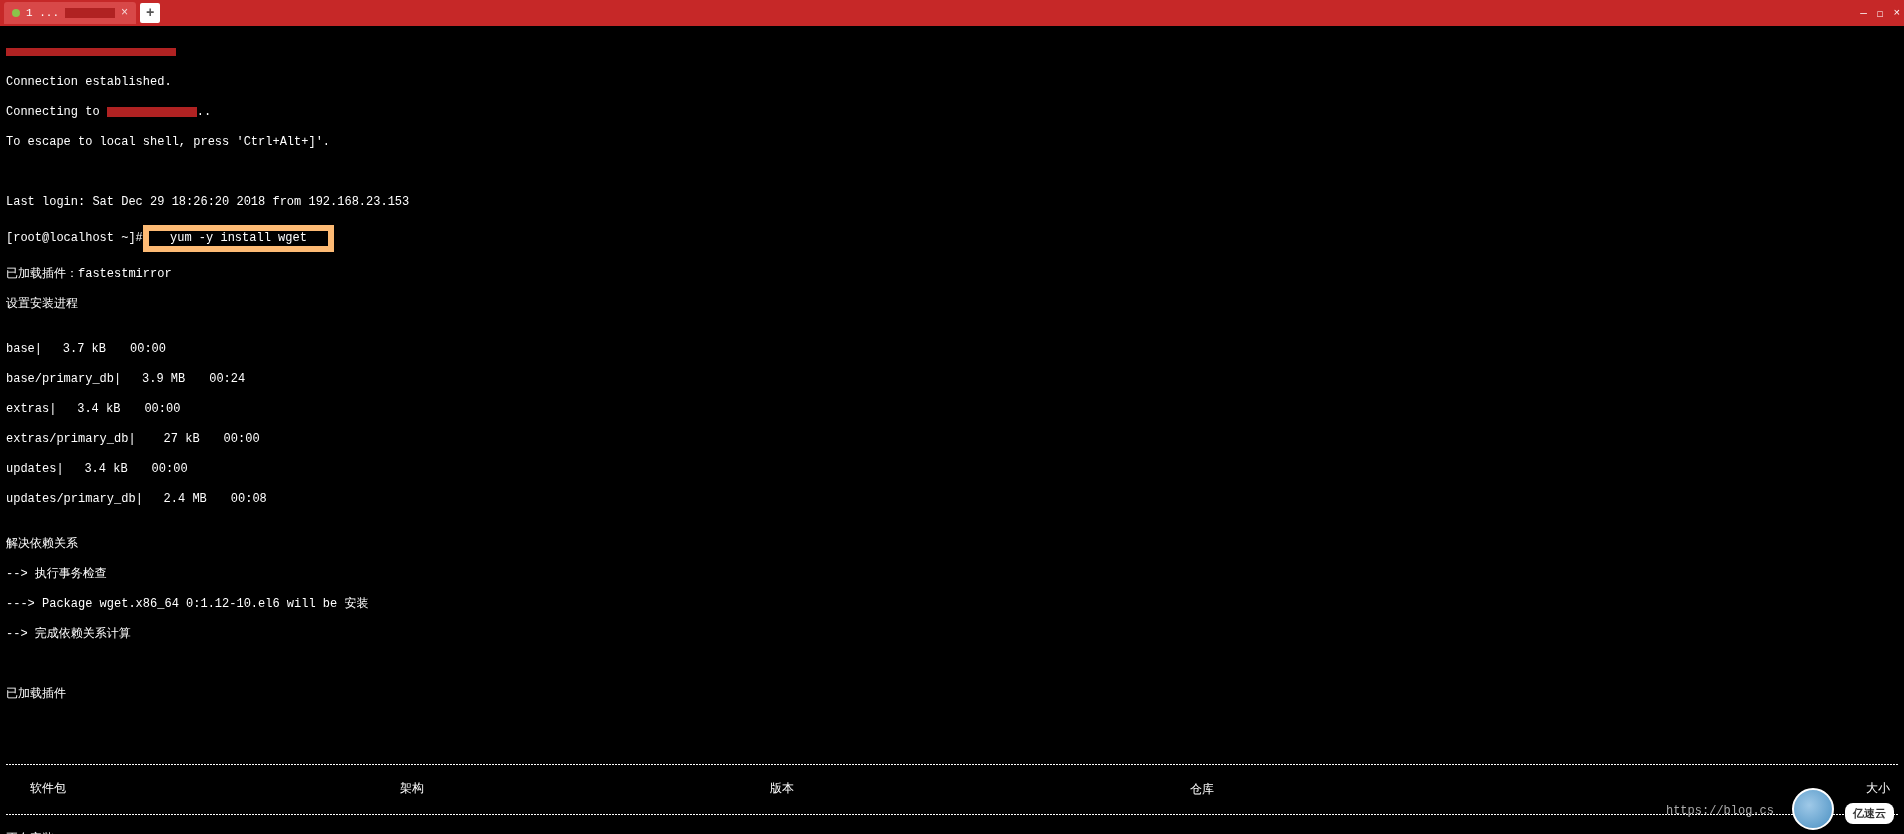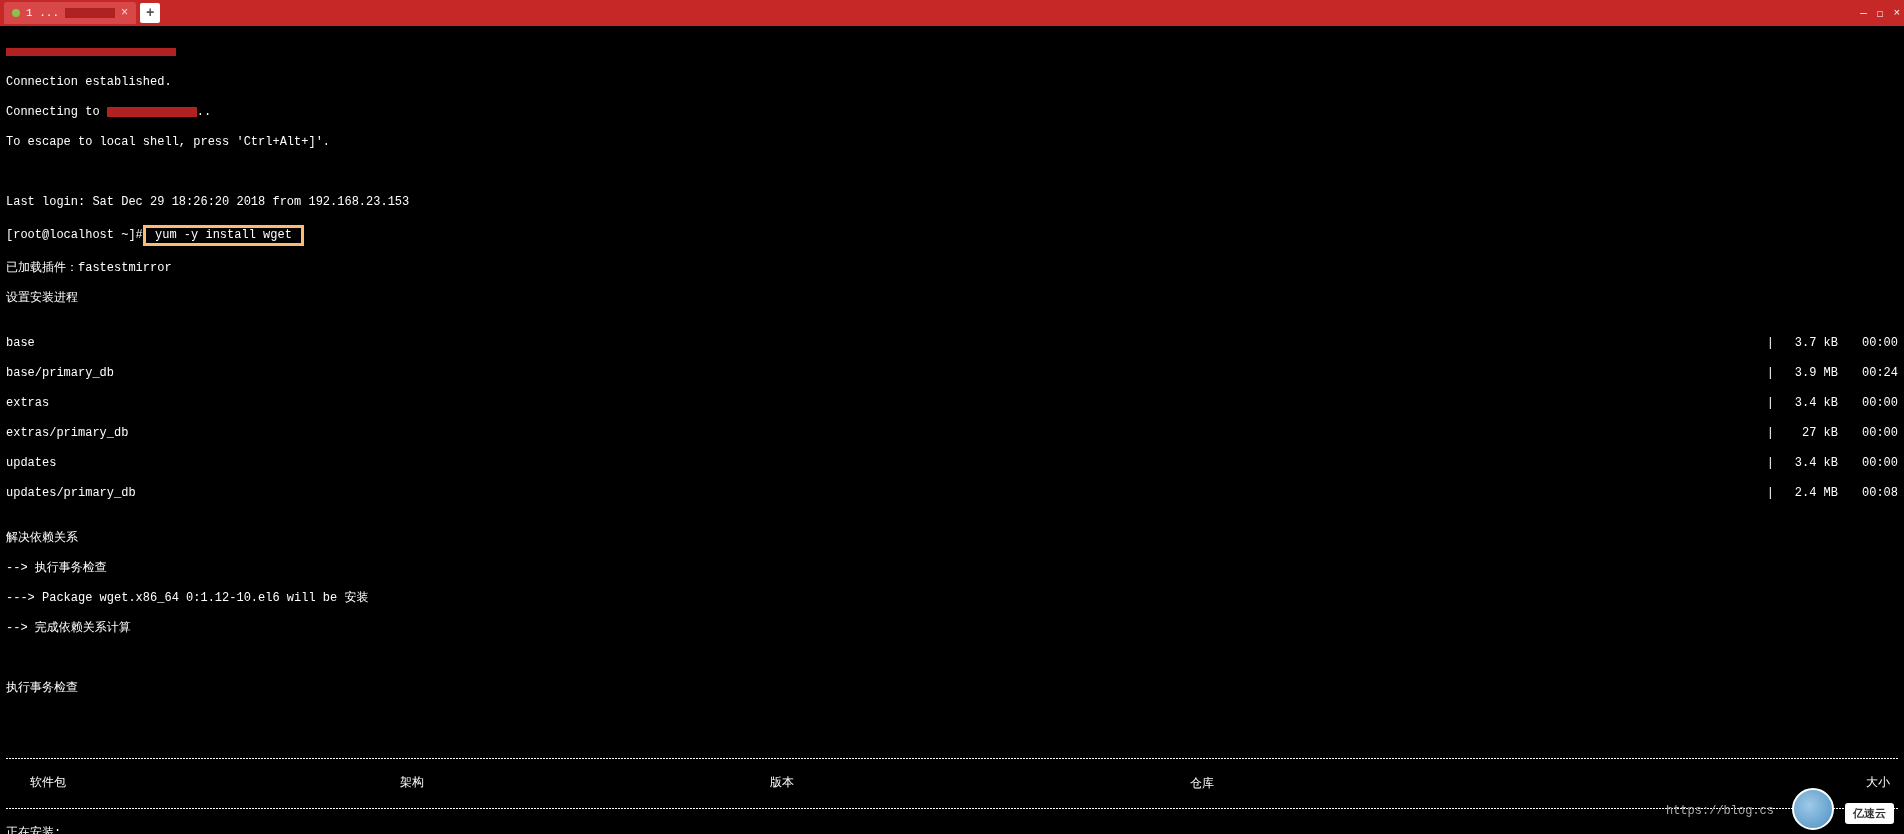--- a/index.html
+++ b/index.html
@@ -55,22 +55,22 @@
   font-size: 11px;
 }
 .terminal {
   padding: 4px 6px;
   line-height: 1.25;
   white-space: pre;
   position: relative;
 }
 .line { white-space: pre; }
 .highlight-cmd {
-  border: 3px solid #fdba74;
-  padding: 0 2px;
+  border: 6px solid #fdba74;
+  padding: 0 14px;
   display: inline-block;
 }
 .redact {
   background: #b02222;
   display: inline-block;
   height: 10px;
   vertical-align: middle;
 }
 .hr-line-solid {
   height: 1px;
@@ -80,41 +80,41 @@
 .row { display: flex; margin-left: 24px; }
 .col1 { width: 370px; }
 .col2 { width: 370px; }
 .col3 { width: 420px; }
 .col4 { width: 360px; font-family: Liberation Serif, serif; }
 .col5 { flex: 1; text-align: right; padding-right: 8px; }
 .right-stats { display: flex; }
 .right-stats .sep { margin-right: 4px; }
 .right-stats .size { width: 60px; text-align: right; }
 .right-stats .time { width: 60px; text-align: right; }
-.flex-between { display: flex; justify-content: space-between; }
+.flex-between { display: flex; }
 .avatar {
   position: absolute;
   right: 70px;
   bottom: 4px;
   width: 42px;
   height: 42px;
   border-radius: 50%;
   background: radial-gradient(circle at 40% 40%, #9fc9e8, #4a90c2);
   border: 2px solid #fff;
 }
 .yisu-logo {
   position: absolute;
   right: 10px;
   bottom: 10px;
   background: #fff;
   color: #333;
   font-size: 11px;
   font-weight: bold;
   padding: 3px 8px;
-  border-radius: 3px;
+  border-radius: 8px;
 }
 .blog-url {
   position: absolute;
   right: 130px;
   bottom: 16px;
   color: #aaa;
   font-size: 12px;
 }
 </style>
 </head>
@@ -169,21 +169,21 @@
 <div class="flex-between">
   <span>updates/primary_db</span>
   <span class="right-stats"><span class="sep">|</span><span class="size">2.4 MB</span><span class="time">00:08</span></span>
 </div>
 
 <div class="line">解决依赖关系</div>
 <div class="line">--&gt; 执行事务检查</div>
 <div class="line">---&gt; Package wget.x86_64 0:1.12-10.el6 will be 安装</div>
 <div class="line">--&gt; 完成依赖关系计算</div>
 <div class="line"> </div>
-<div class="line">执行事务检查</div>
+<div class="line">已加载插件</div>
 <div class="line"> </div>
 
 <div class="hr-line-solid"></div>
 <div class="row">
   <span class="col1">软件包</span>
   <span class="col2">架构</span>
   <span class="col3">版本</span>
   <span class="col4">仓库</span>
   <span class="col5">大小</span>
 </div>

